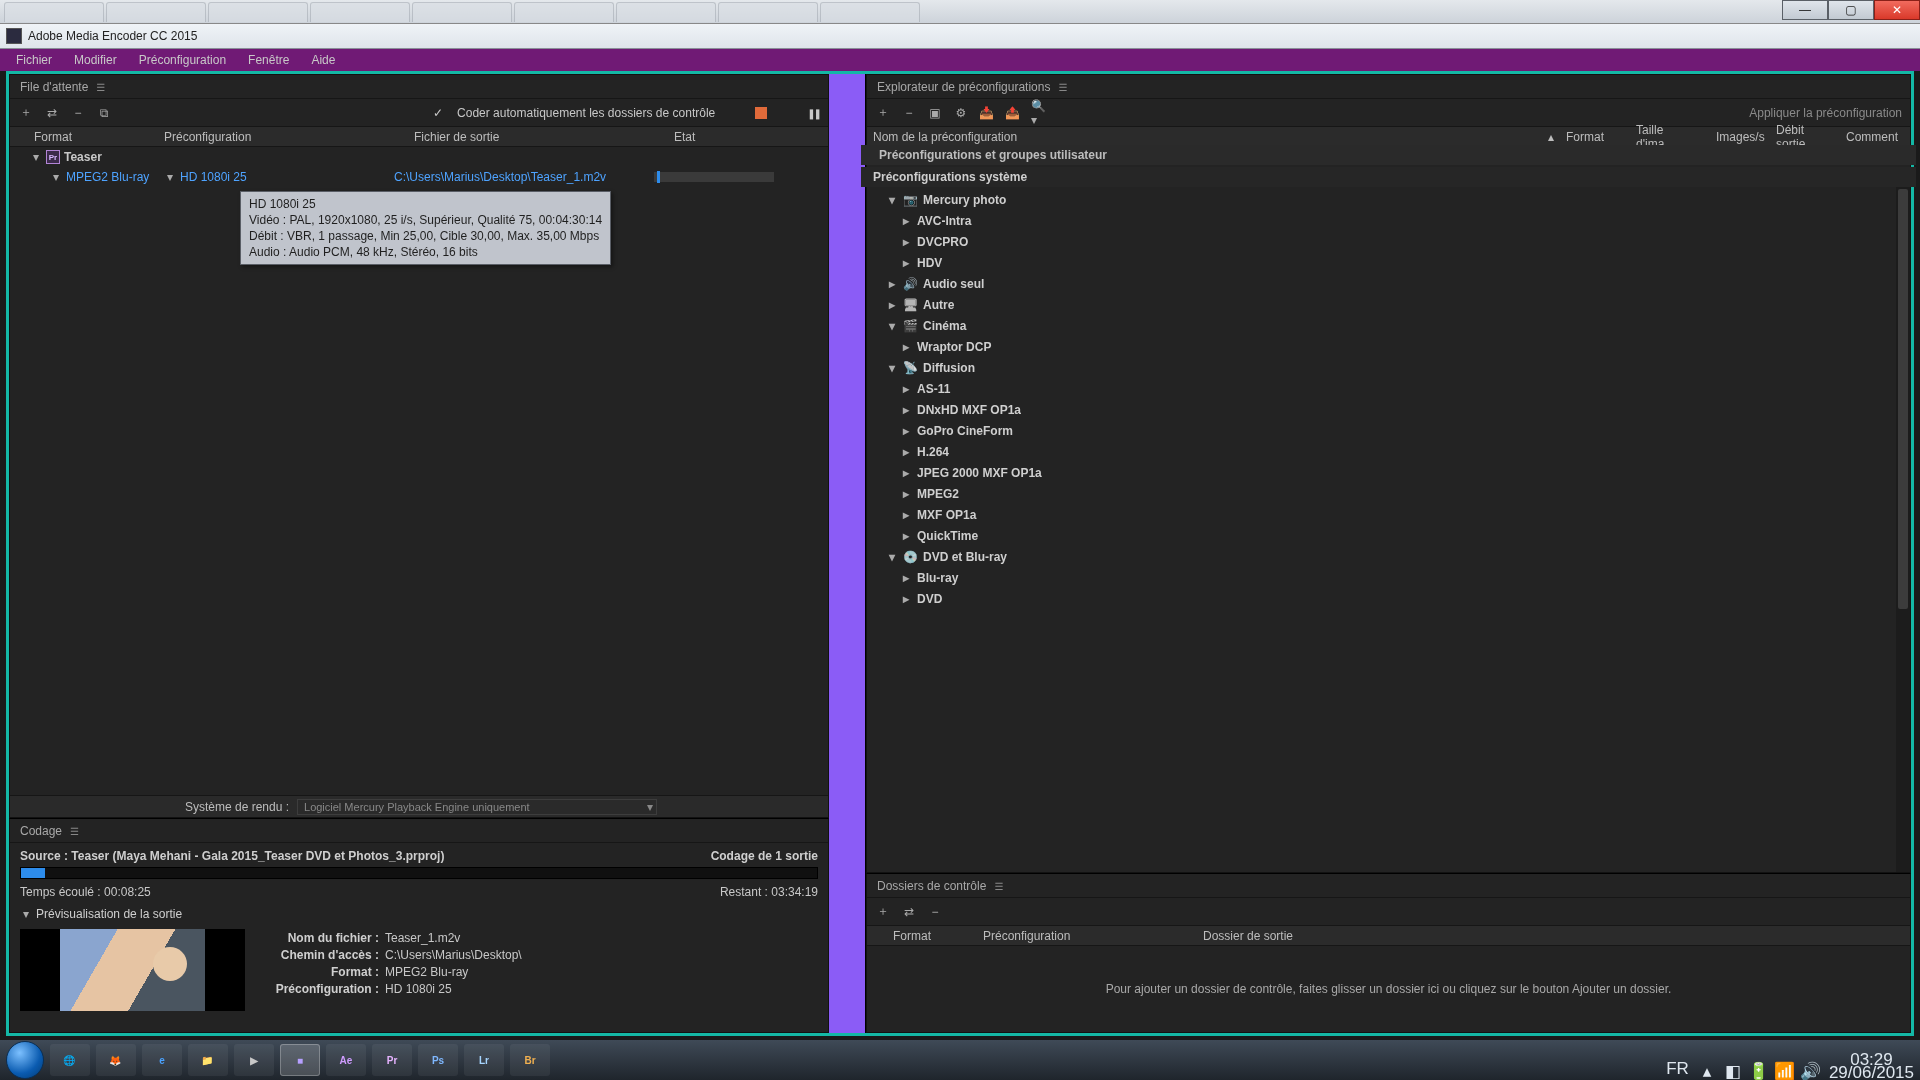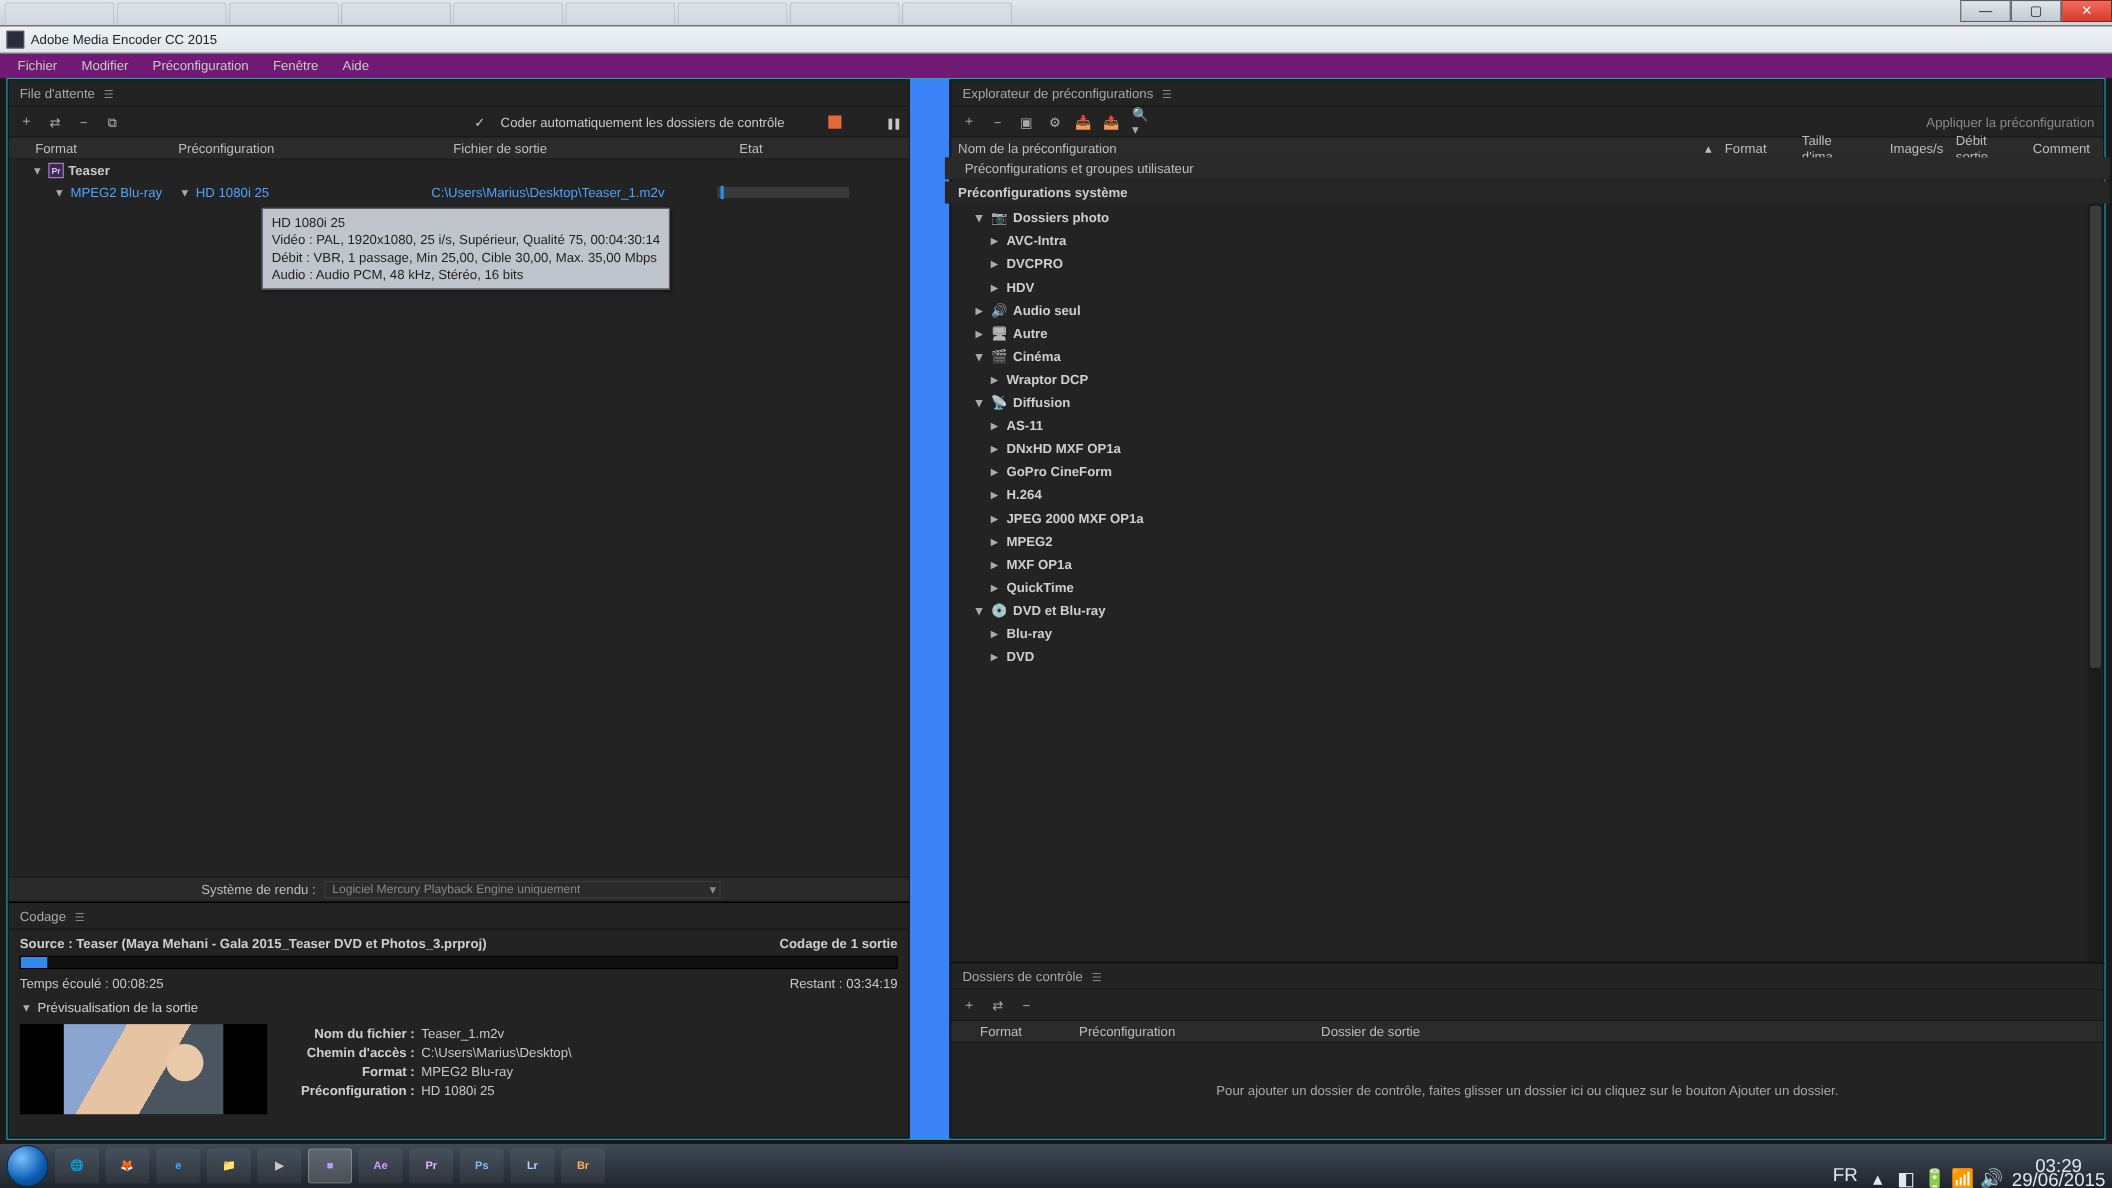--- a/index.html
+++ b/index.html
@@ -18,21 +18,21 @@
 
 .titlebar { height: 25px; background: linear-gradient(#eff3f7,#dfe5eb); display:flex; align-items:center; padding:0 6px; color:#222; border-bottom:1px solid #8a9098; }
 .titlebar .app-icon { width:16px; height:16px; background:#2b2b3f; margin-right:6px; border:1px solid #555; display:inline-block;}
 .titlebar .title { font-size:12px; }
 
 
 .menubar { height: 22px; background:#701a75; display:flex; align-items:center; padding:0 6px; gap:2px; color:#c8c8c8; }
 .menubar .item { padding:2px 10px; cursor:default; }
 
 
-.app { position:absolute; top:71px; left:6px; right:6px; bottom:44px; background:#3b82f6; border:1px solid #14b8a6; display:flex; }
+.app { position:absolute; top:71px; left:6px; right:6px; bottom:44px; background:#8b5cf6; border:3px solid #14b8a6; display:flex; }
 
 
 .panel { background:#232323; border:1px solid #121212; display:flex; flex-direction:column; }
 .panel-title { height:24px; display:flex; align-items:center; padding:0 10px; background:#232323; color:#a8a8a8; gap:8px; border-bottom:1px solid #161616;}
 .panel-title .menu-icon::before { content:"☰"; font-size:10px; color:#888;}
 .toolbar { height:28px; display:flex; align-items:center; padding:0 8px; gap:10px; border-bottom:1px solid #161616;}
 .tool-icon { width:16px; height:16px; display:flex; align-items:center; justify-content:center; color:#aaa; font-size:12px;}
 
 
 .left-col { flex: 0 0 820px; display:flex; flex-direction:column; }
@@ -94,21 +94,21 @@
 .pc-name{ flex:1; display:flex; align-items:center; gap:4px;}
 .pc-format{ width:70px;} .pc-size{ width:80px;} .pc-fps{ width:60px;} .pc-rate{ width:70px;} .pc-comment{ width:70px;}
 .tree { flex:1; overflow:auto; padding:2px 6px 6px 6px; position:relative;}
 .tree-scrollbar { position:absolute; right:0; top:0; bottom:0; width:14px; background:#1c1c1c;}
 .tree-scroll-thumb { position:absolute; right:2px; top:2px; width:10px; height:420px; background:#3c3c3c; border-radius:2px;}
 .tnode { display:flex; align-items:center; height:21px; gap:6px; font-weight:bold; color:#cfcfcf;}
 .tnode .arrow { width:10px; text-align:center; color:#aaa;}
 .tnode .arrow.down::before{ content:"▾";} .tnode .arrow.right::before{ content:"▸";}
 .tnode .ticon { width:14px; height:14px; display:inline-block; opacity:.85;}
 .ind1{ padding-left:14px;} .ind2{ padding-left:28px;}
-.user-row{ color:#bdbdbd; font-weight:normal; background:#2a2a2a; display:flex; align-items:center; height:20px; padding-left:18px; margin:-2px -6px 2px -6px;}
+.user-row{ color:#bdbdbd; font-weight:bold; background:#2a2a2a; display:flex; align-items:center; height:20px; padding-left:18px; margin:-2px -6px 2px -6px;}
 .sys-row{ color:#cfcfcf; font-weight:bold; background:#262626; display:flex; align-items:center; height:20px; margin:0 -6px; padding-left:6px;}
 .sys-row .arrow{ margin-right:6px;}
 
 
 .watch-cols { height:20px; display:flex; align-items:center; background:#2b2b2b; border-bottom:1px solid #161616; color:#bdbdbd;}
 .watch-cols div{ padding:0 6px;}
 .wc-format{ width:90px; margin-left:20px;} .wc-preset{ width:220px;} .wc-out{ flex:1;}
 .watch-empty { flex:1; display:flex; align-items:center; justify-content:center; color:#a8a8a8; padding:10px;}
 
 
@@ -308,21 +308,21 @@
           <span>Préconfigurations et groupes utilisateur</span>
         </div>
       <div class="sys-row">
           <span class="arrow down"></span>
           <span>Préconfigurations système</span>
         </div>
       <div class="tree">
         <div class="tnode ind1">
             <span class="arrow down"></span>
             <span class="ticon">📷</span>
-            <span>Dossiers photo</span>
+            <span>Mercury photo</span>
           </div>
         <div class="tnode ind2">
             <span class="arrow right"></span>
             <span>AVC-Intra</span>
           </div>
         <div class="tnode ind2">
             <span class="arrow right"></span>
             <span>DVCPRO</span>
           </div>
         <div class="tnode ind2">

